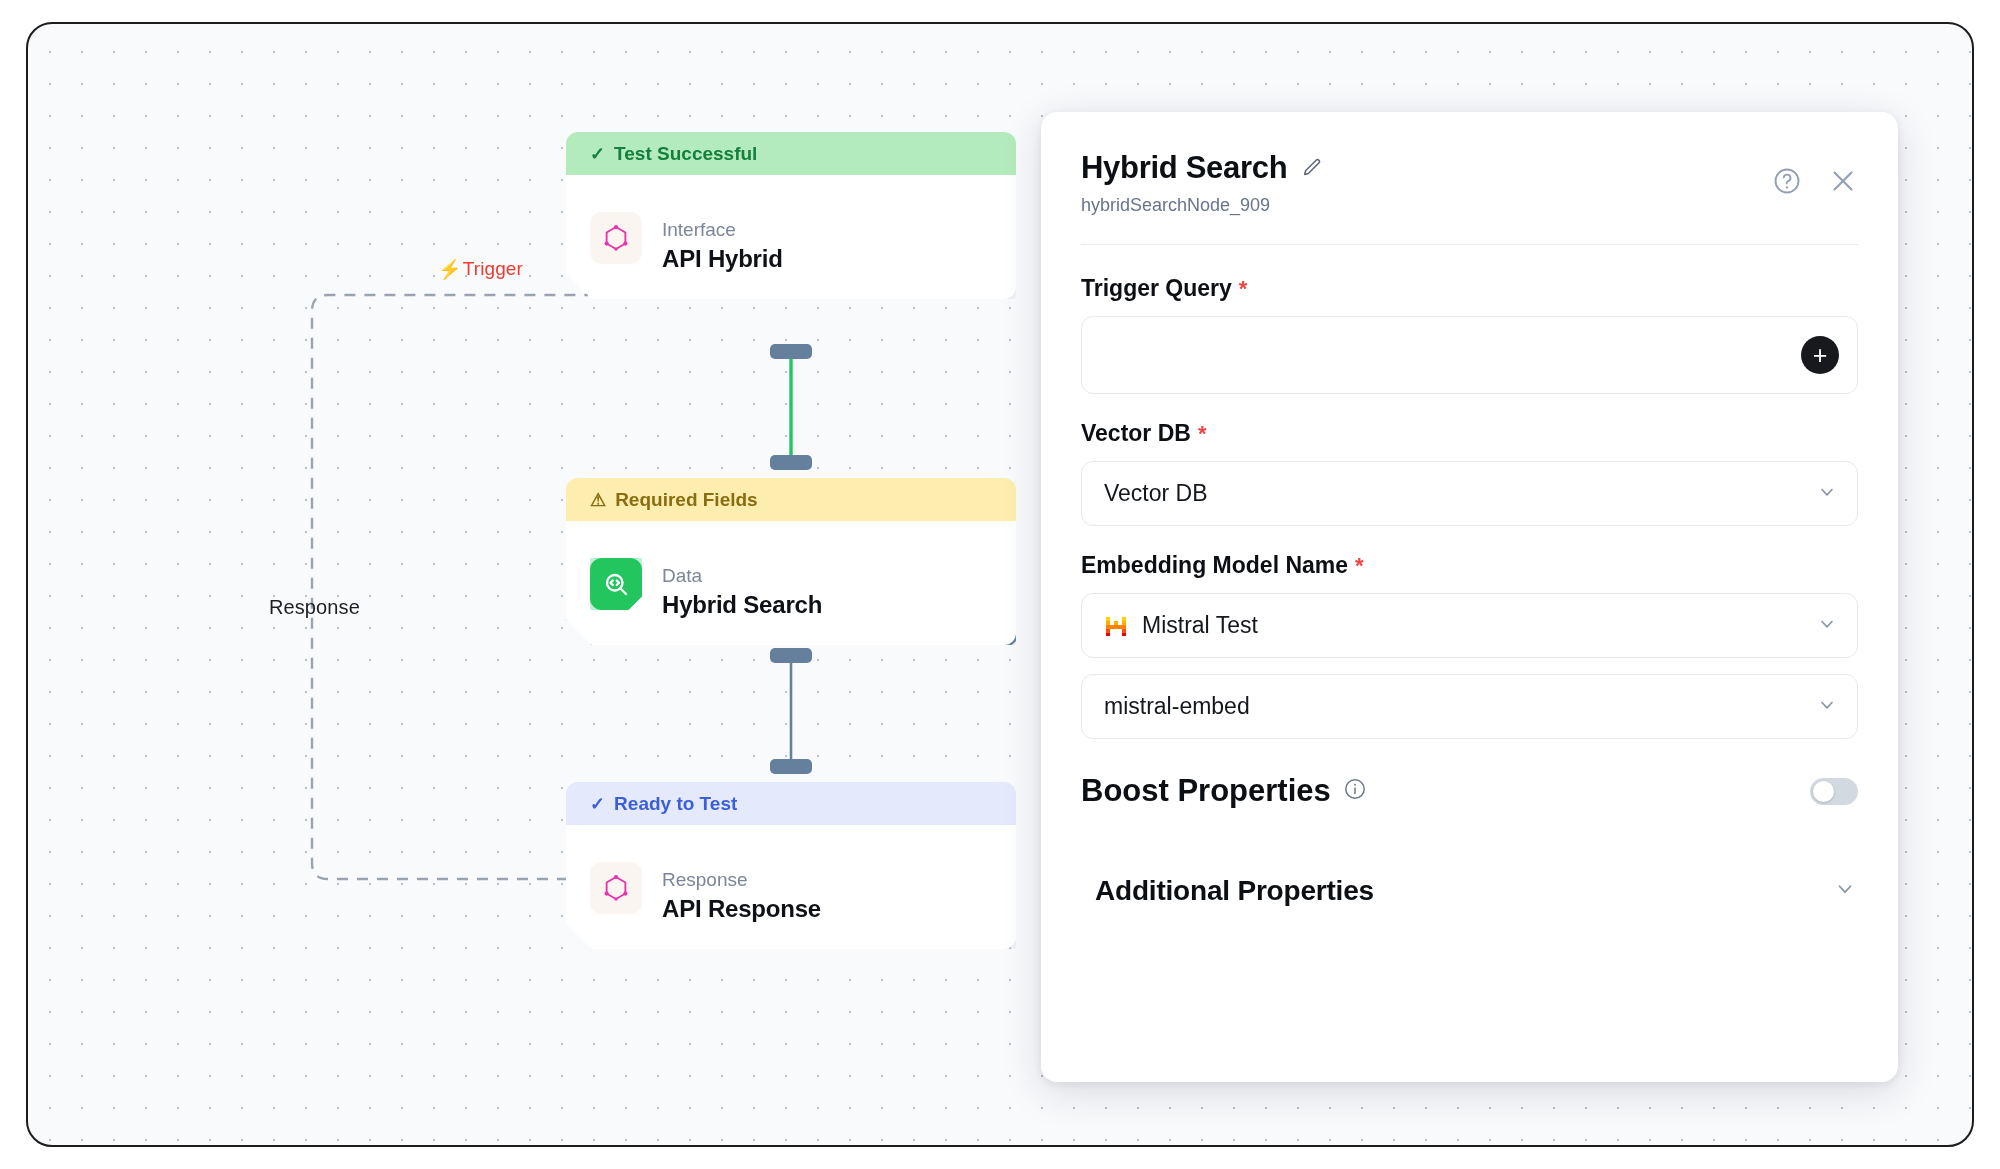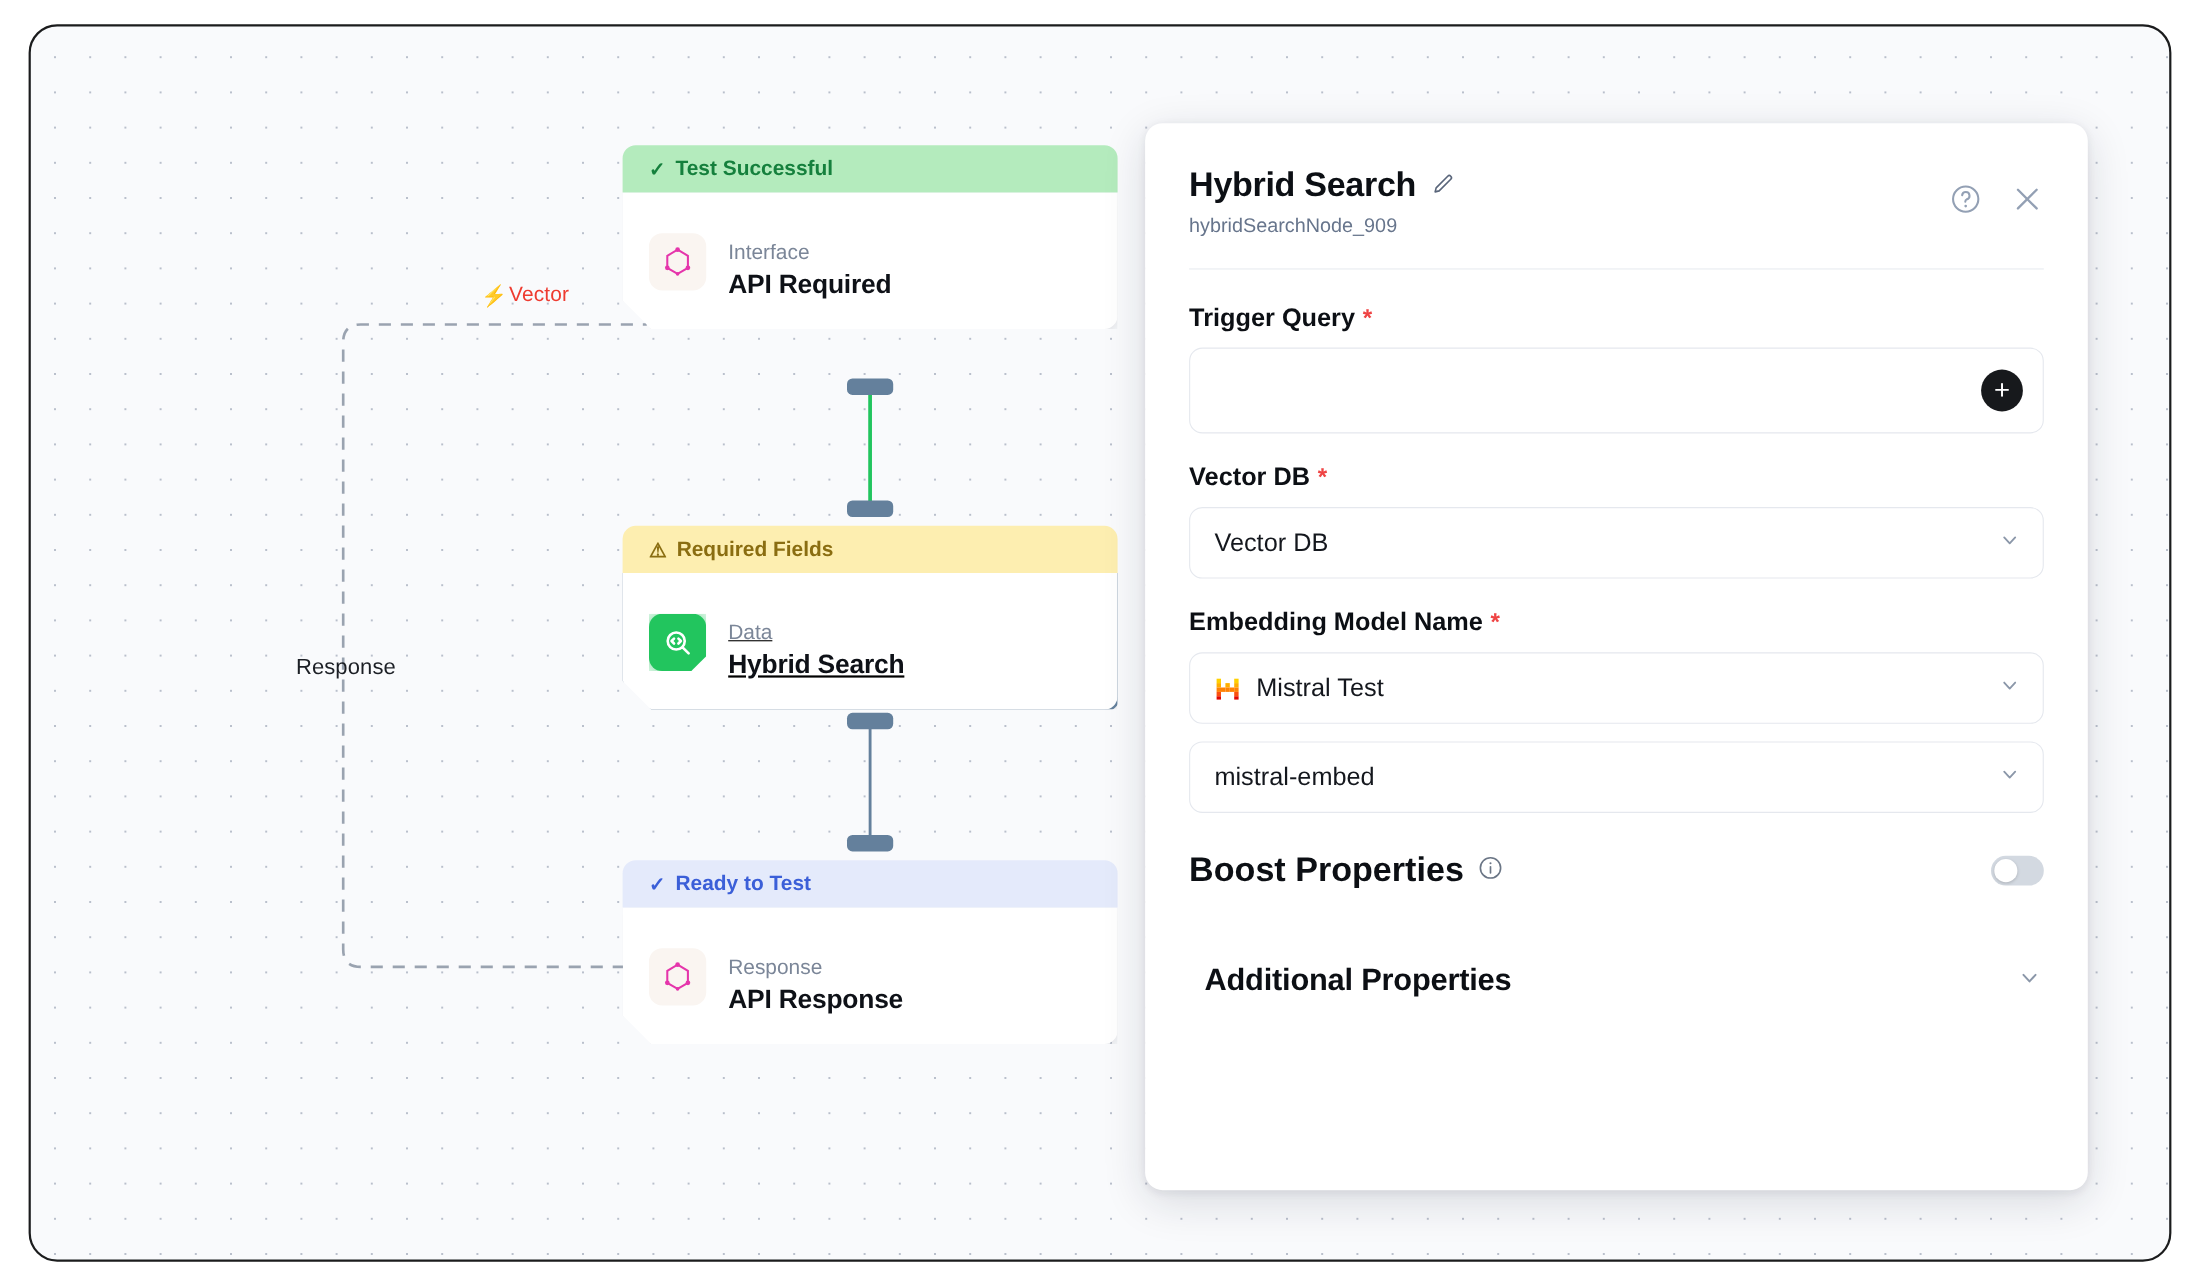--- a/index.html
+++ b/index.html
@@ -79,21 +79,20 @@
     border-radius: 0 0 12px 12px;
     padding: 26px 24px 24px 24px;
     display: flex; align-items: center; gap: 20px;
     min-height: 124px;
     box-shadow: 0 3px 10px rgba(18,28,45,.10);
     
     clip-path: polygon(0 0, 100% 0, 100% 100%, 26px 100%, 0 calc(100% - 26px));
   }
   .node-body.selected {
     box-shadow: 0 0 0 2.2px #64809c, 0 3px 10px rgba(18,28,45,.10);
-    text-decoration: underline;
   }
 
   .node-icon {
     width: 52px; height: 52px;
     border-radius: 12px;
     display: flex; align-items: center; justify-content: center;
     flex: 0 0 auto;
   }
   .icon-graphql { background: #faf5f1; }
   .icon-hybrid  {
@@ -235,42 +234,42 @@
 
     <path d="M 560 855 L 300 855 Q 284 855 284 839 L 284 287 Q 284 271 300 271 L 560 271" fill="none" stroke="#9aa3b0" stroke-width="2.4" stroke-dasharray="11 9"></path>
 
     <line x1="763" y1="330" x2="763" y2="438" stroke="#22c55e" stroke-width="3.4"></line>
 
     <line x1="763" y1="633" x2="763" y2="742" stroke="#64809c" stroke-width="2.6"></line>
   </svg>
 
   <div class="edge-label" id="trigger-label">
     <span class="bolt">⚡</span>
-    <span>Vector</span>
+    <span>Trigger</span>
   </div>
   <div class="edge-label" id="response-label">Response</div>
 
   <div class="node" style="left:538px; top:108px;">
     <div class="node-status status-success">
       <span class="tick">✓</span>
       <span>Test Successful</span>
     </div>
     <div class="node-body">
       <div class="node-icon icon-graphql">
         <svg width="30" height="30" viewBox="0 0 24 24" fill="none" stroke="#e535ab" stroke-width="1.5">
           <path d="M12 3.2 L19.5 7.6 L19.5 16.4 L12 20.8 L4.5 16.4 L4.5 7.6 Z"></path>
           <circle cx="12" cy="3.2" r="1.7" fill="#e535ab" stroke="none"></circle>
           <circle cx="19.5" cy="16.4" r="1.7" fill="#e535ab" stroke="none"></circle>
           <circle cx="4.5" cy="16.4" r="1.7" fill="#e535ab" stroke="none"></circle>
           <circle cx="12" cy="20.8" r="1.3" fill="#e535ab" stroke="none"></circle>
         </svg>
       </div>
       <div class="node-text">
         <span class="node-kind">Interface</span>
-        <span class="node-title">API Required</span>
+        <span class="node-title">API Hybrid</span>
       </div>
     </div>
   </div>
   <div class="handle" style="left:742px; top:320px;"></div>
 
   <div class="handle" style="left:742px; top:431px;"></div>
   <div class="node" style="left:538px; top:454px;">
     <div class="node-status status-warn">
       <span class="tick">⚠</span>
       <span>Required Fields</span>

